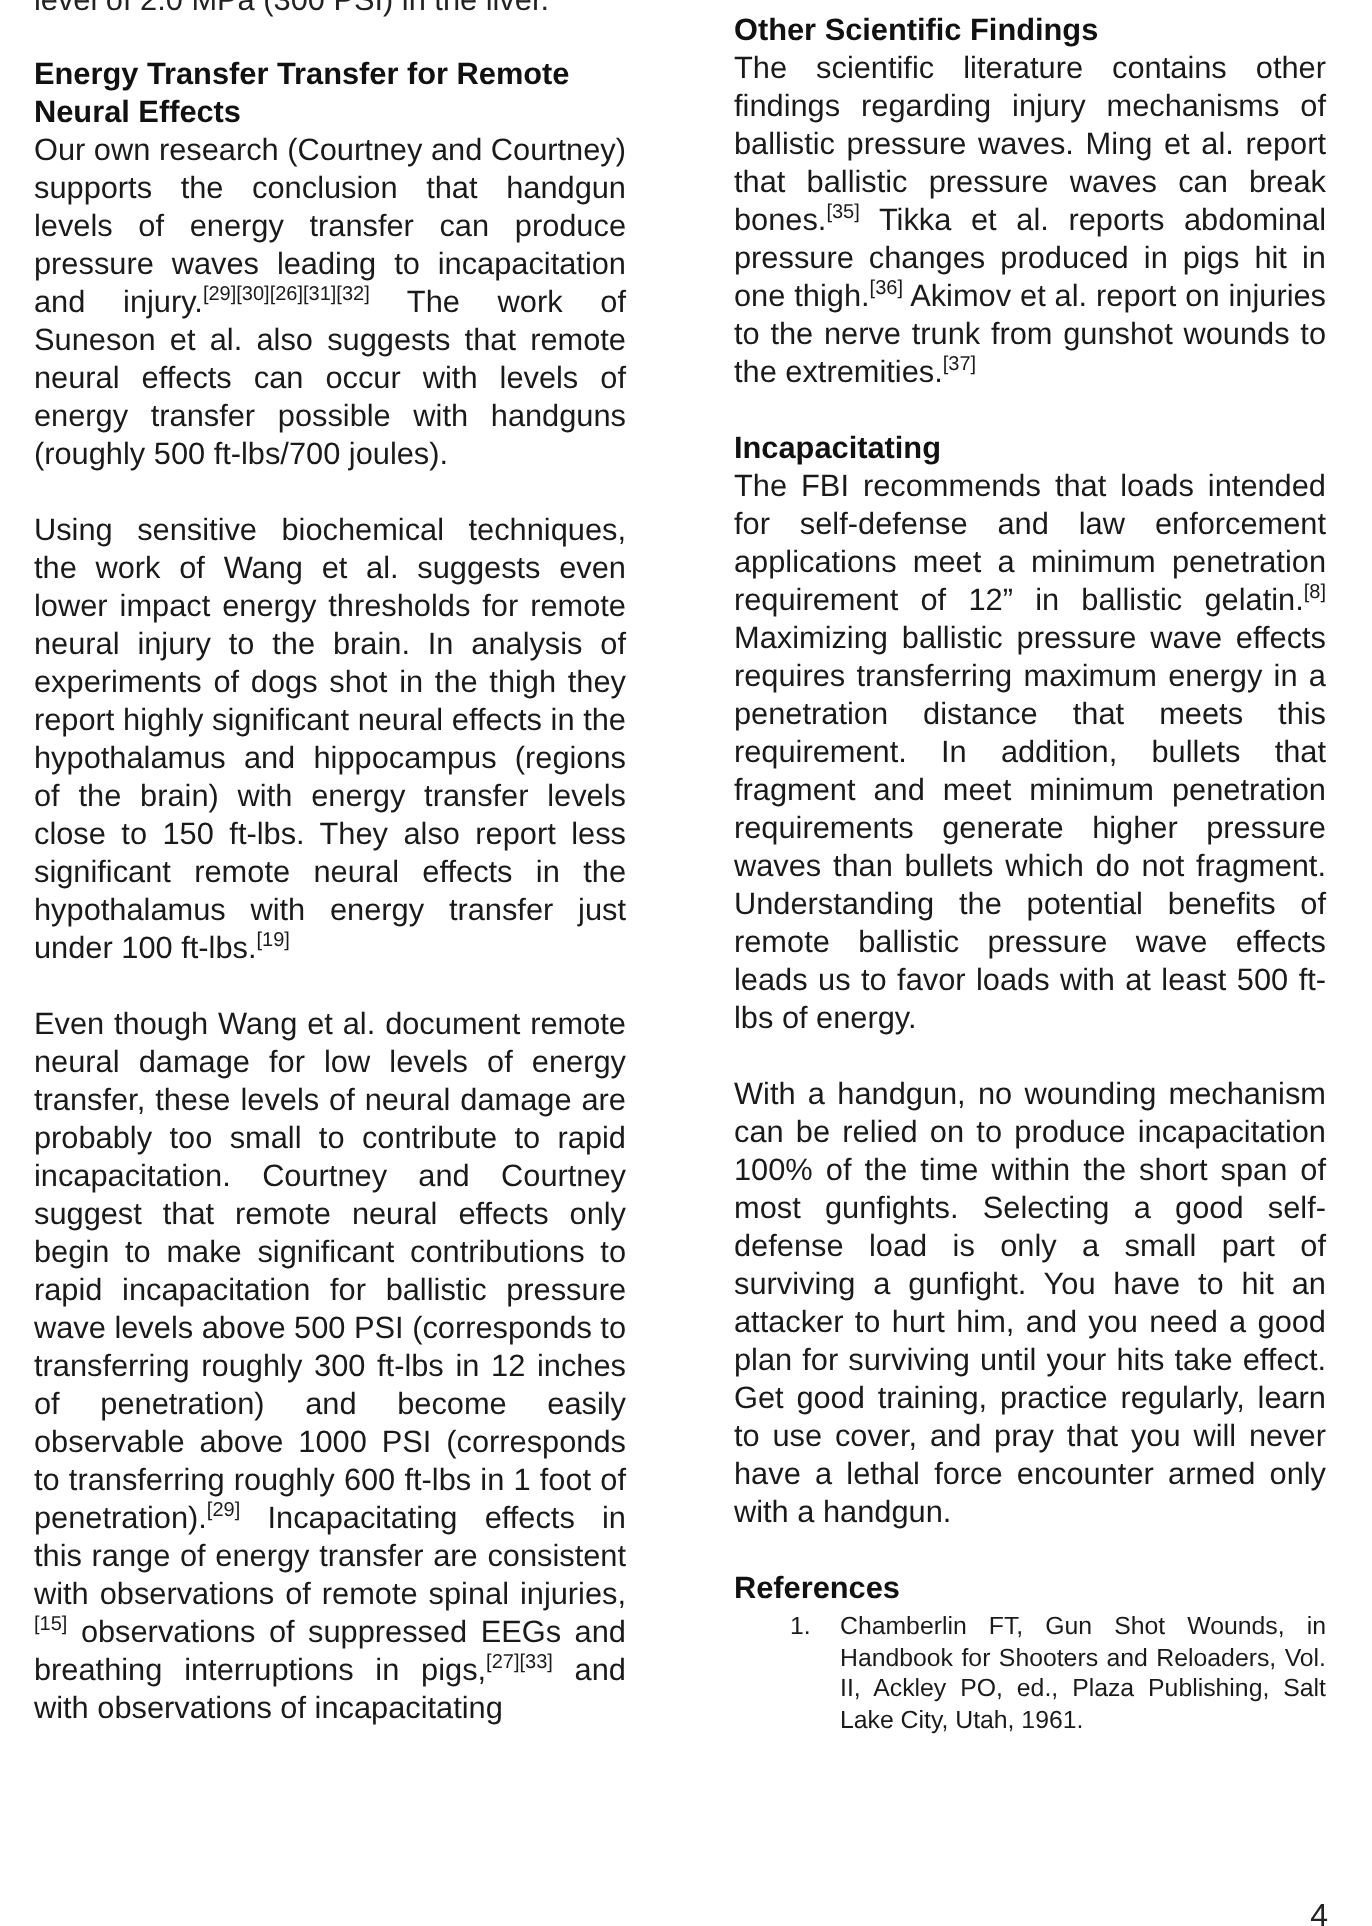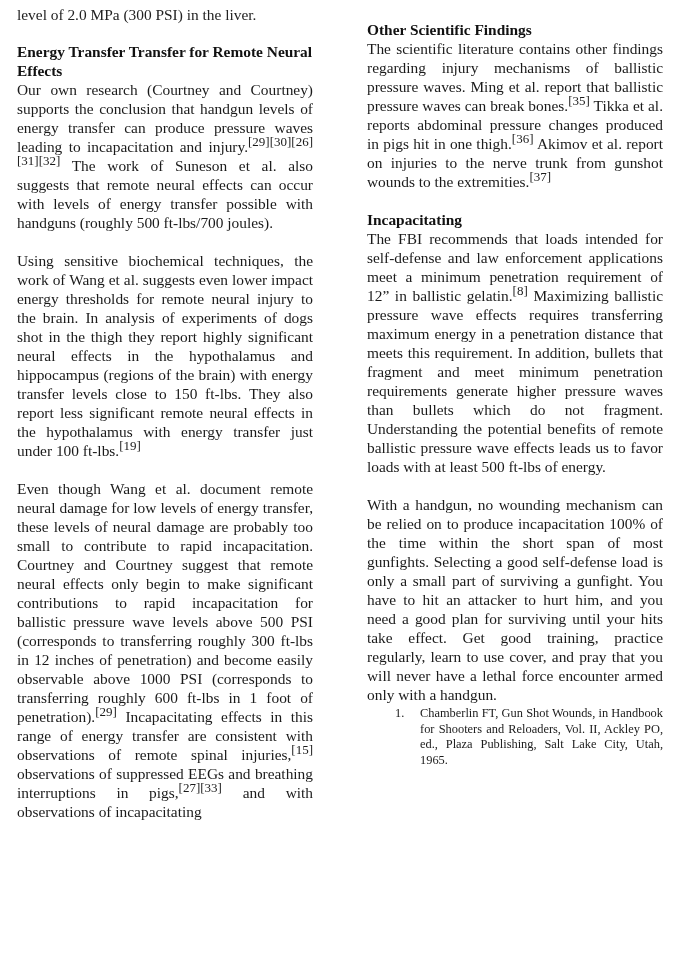--- a/index.html
+++ b/index.html
@@ -1,37 +1,37 @@
 <!DOCTYPE html>
 <html><head>
 <meta charset="utf-8">
 <style>
   html, body { margin: 0; padding: 0; background: #ffffff; }
   body {
     width: 686px; height: 963px; overflow: hidden; position: relative;
     font-family: "Liberation Sans", sans-serif; color: #1a1a1a;
   }
-  .page { position: absolute; left: 0; top: 14px; width: 686px; height: 723px; font-family: Liberation Serif, serif; }
+  .page { position: absolute; left: 0; top: 0; width: 686px; height: 723px; }
   .cutline {
     position: absolute; left: 17px; top: -9px; width: 296px;
     font-size: 15.4px; line-height: 19px; color: #222; white-space: nowrap;
   }
   .col { position: absolute; top: 0; width: 296px; }
   .col-left { left: 17px; top: 28px; }
   .col-right { left: 367px; top: 6px; }
   h2 {
     margin: 0; font-size: 15.4px; line-height: 19px; font-weight: bold; color: #111;
   }
   p {
     margin: 0; font-size: 15.4px; line-height: 19px; text-align: justify;
     text-align-last: left;
   }
   p.gap { margin-top: 19px; }
   .section-gap { margin-top: 19px; }
-  sup { font-size: 13px; line-height: 0; vertical-align: 6px; }
+  sup { font-size: 10px; line-height: 0; vertical-align: 6px; }
   .refs-title { margin-top: 19px; }
   ol.refs {
     margin: 2px 0 0 0; padding-left: 53px; list-style: none;
   }
   ol.refs li {
     position: relative; font-size: 12.4px; line-height: 15.5px; text-align: justify;
     text-align-last: left;
   }
   ol.refs li .num { position: absolute; left: -25px; top: 0; }
   .page-num {
@@ -57,22 +57,23 @@
 
   <div class="col col-right">
     <h2>Other Scientific Findings</h2>
     <p><span>The scientific literature contains other findings regarding injury mechanisms of ballistic pressure waves. Ming et al. report that ballistic pressure waves can break bones.</span><sup>[35]</sup><span> Tikka et al. reports abdominal pressure changes produced in pigs hit in one thigh.</span><sup>[36]</sup><span> Akimov et al. report on injuries to the nerve trunk from gunshot wounds to the extremities.</span><sup>[37]</sup></p>
 
     <h2 class="section-gap">Incapacitating</h2>
     <p><span>The FBI recommends that loads intended for self-defense and law enforcement applications meet a minimum penetration requirement of 12” in ballistic gelatin.</span><sup>[8]</sup><span> Maximizing ballistic pressure wave effects requires transferring maximum energy in a penetration distance that meets this requirement. In addition, bullets that fragment and meet minimum penetration requirements generate higher pressure waves than bullets which do not fragment. Understanding the potential benefits of remote ballistic pressure wave effects leads us to favor loads with at least 500 ft-lbs of energy.</span></p>
 
     <p class="gap"><span>With a handgun, no wounding mechanism can be relied on to produce incapacitation 100% of the time within the short span of most gunfights. Selecting a good self-defense load is only a small part of surviving a gunfight. You have to hit an attacker to hurt him, and you need a good plan for surviving until your hits take effect. Get good training, practice regularly, learn to use cover, and pray that you will never have a lethal force encounter armed only with a handgun.</span></p>
 
+    <h2 class="refs-title">References</h2>
     <ol class="refs">
       <li>
         <span class="num">1.</span>
-        <span>Chamberlin FT, Gun Shot Wounds, in Handbook for Shooters and Reloaders, Vol. II, Ackley PO, ed., Plaza Publishing, Salt Lake City, Utah, 1965.</span>
+        <span>Chamberlin FT, Gun Shot Wounds, in Handbook for Shooters and Reloaders, Vol. II, Ackley PO, ed., Plaza Publishing, Salt Lake City, Utah, 1961.</span>
       </li>
     </ol>
   </div>
 
   <div class="page-num">4</div>
 </div>
 
 </body></html>

